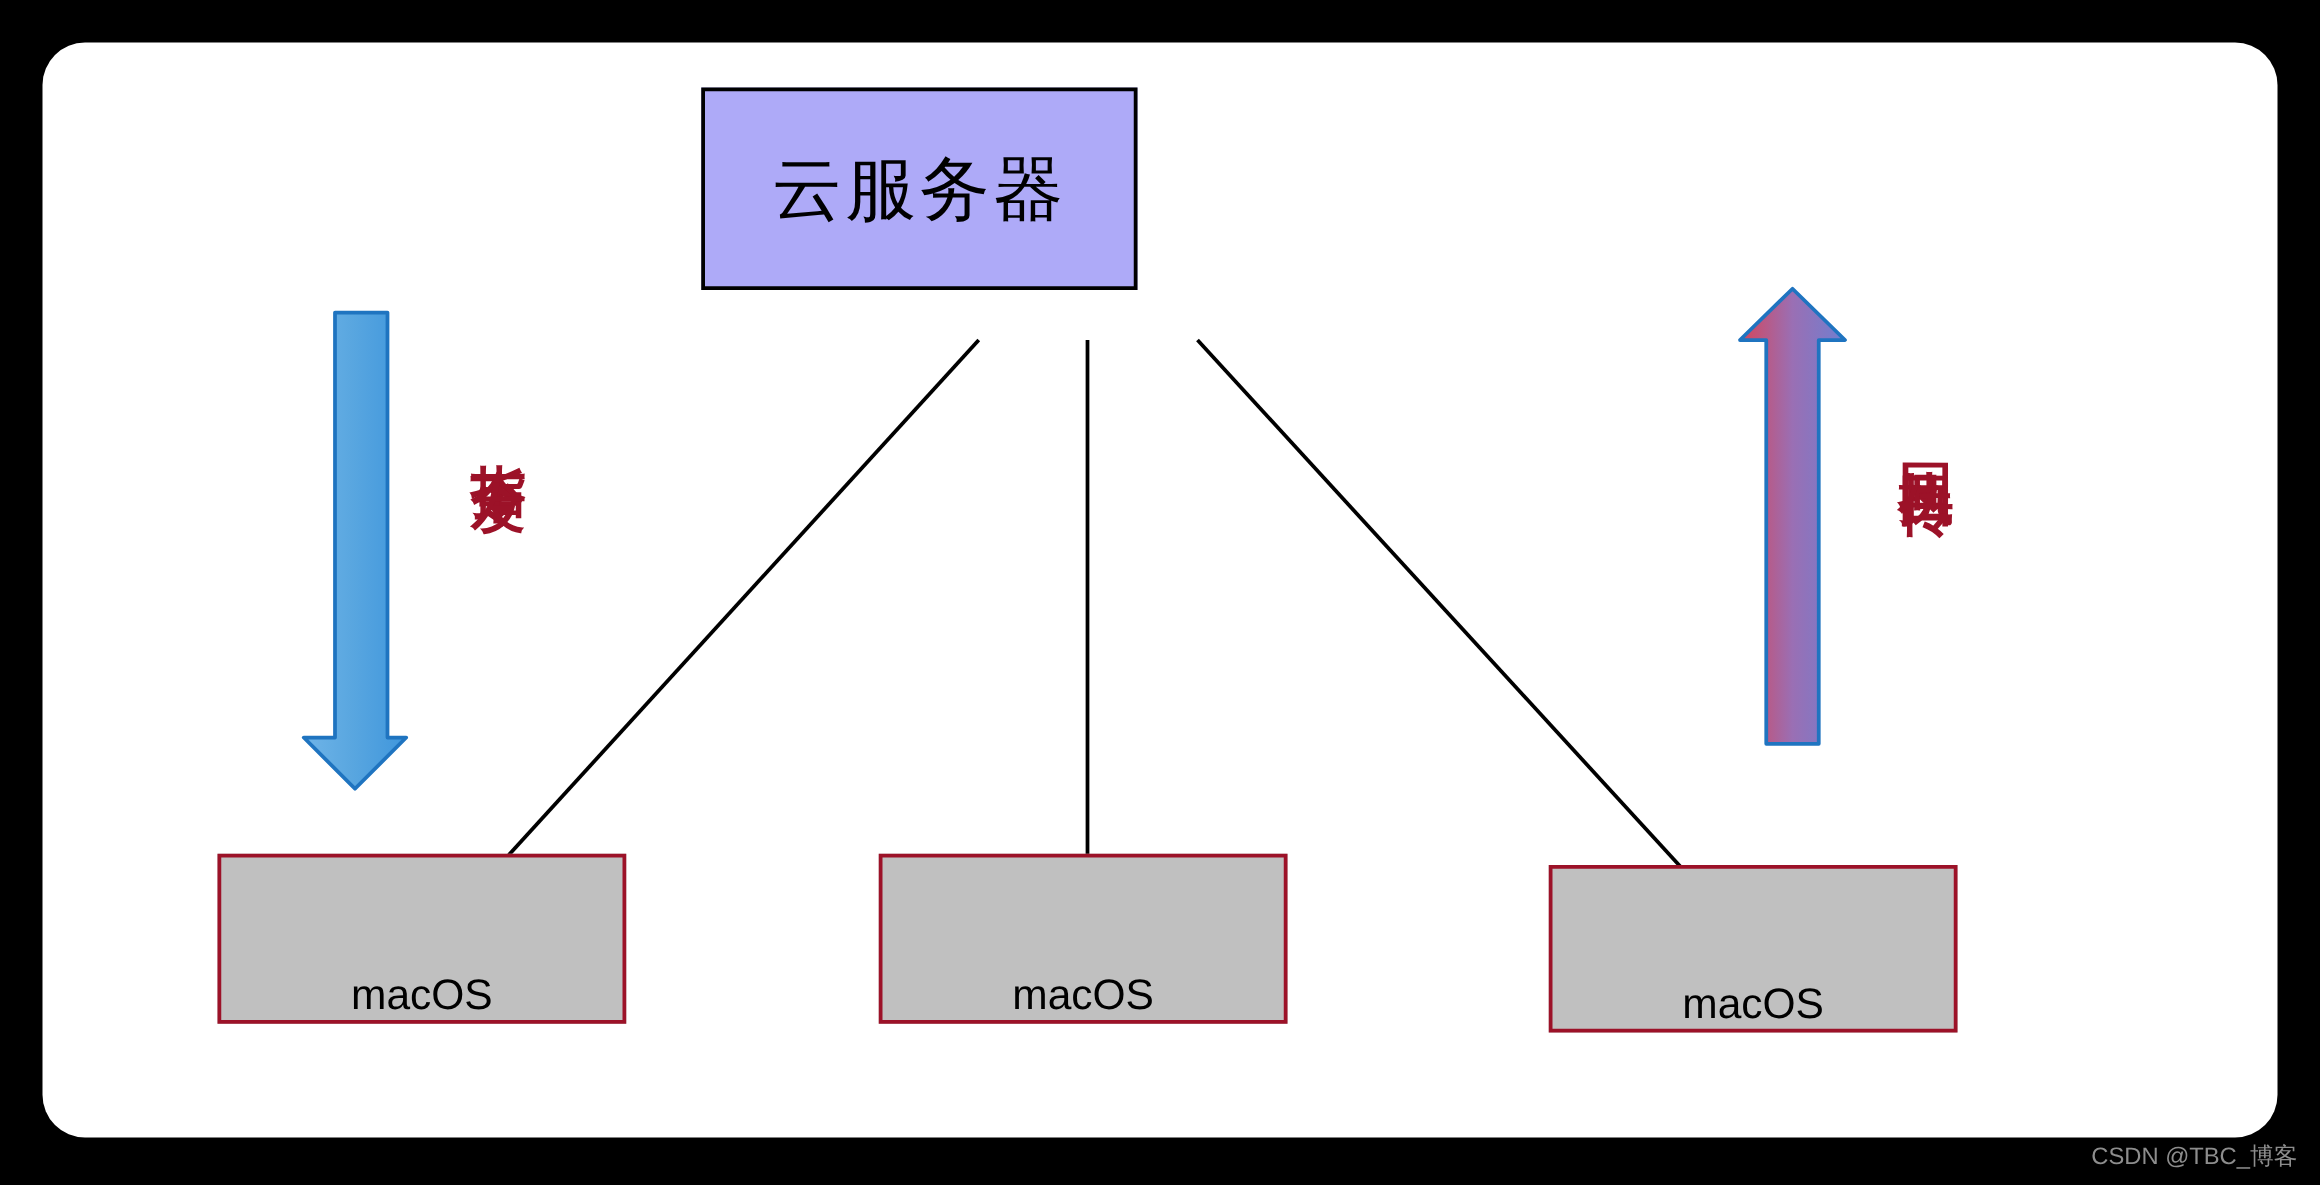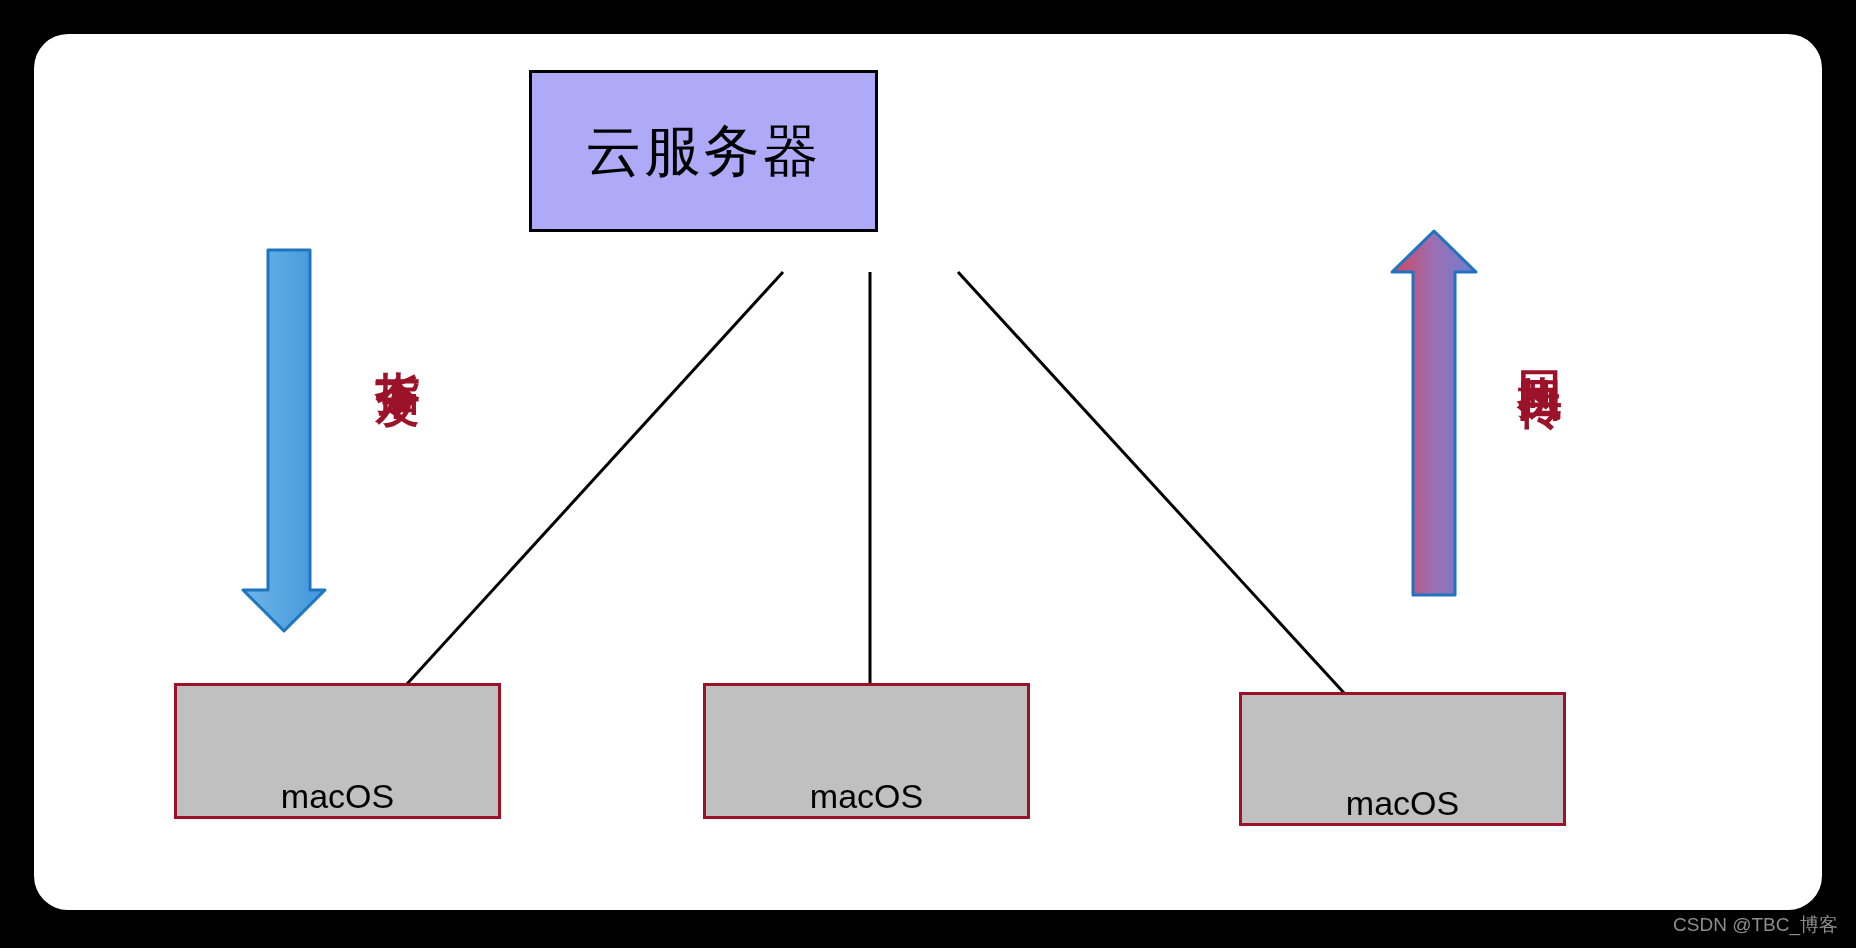--- a/index.html
+++ b/index.html
@@ -35,21 +35,21 @@
     top: 0;
     width: 1856px;
     height: 948px;
     pointer-events: none;
   }
   #diagram-svg .hit { pointer-events: auto; }
 
   
   .server-box {
     position: absolute;
-    left: 529px;
+    left: 561px;
     top: 70px;
     width: 349px;
     height: 162px;
     background: #aeaaf8;
     border: 3px solid #000000;
     box-sizing: border-box;
     display: flex;
     align-items: center;
     justify-content: center;
   }

